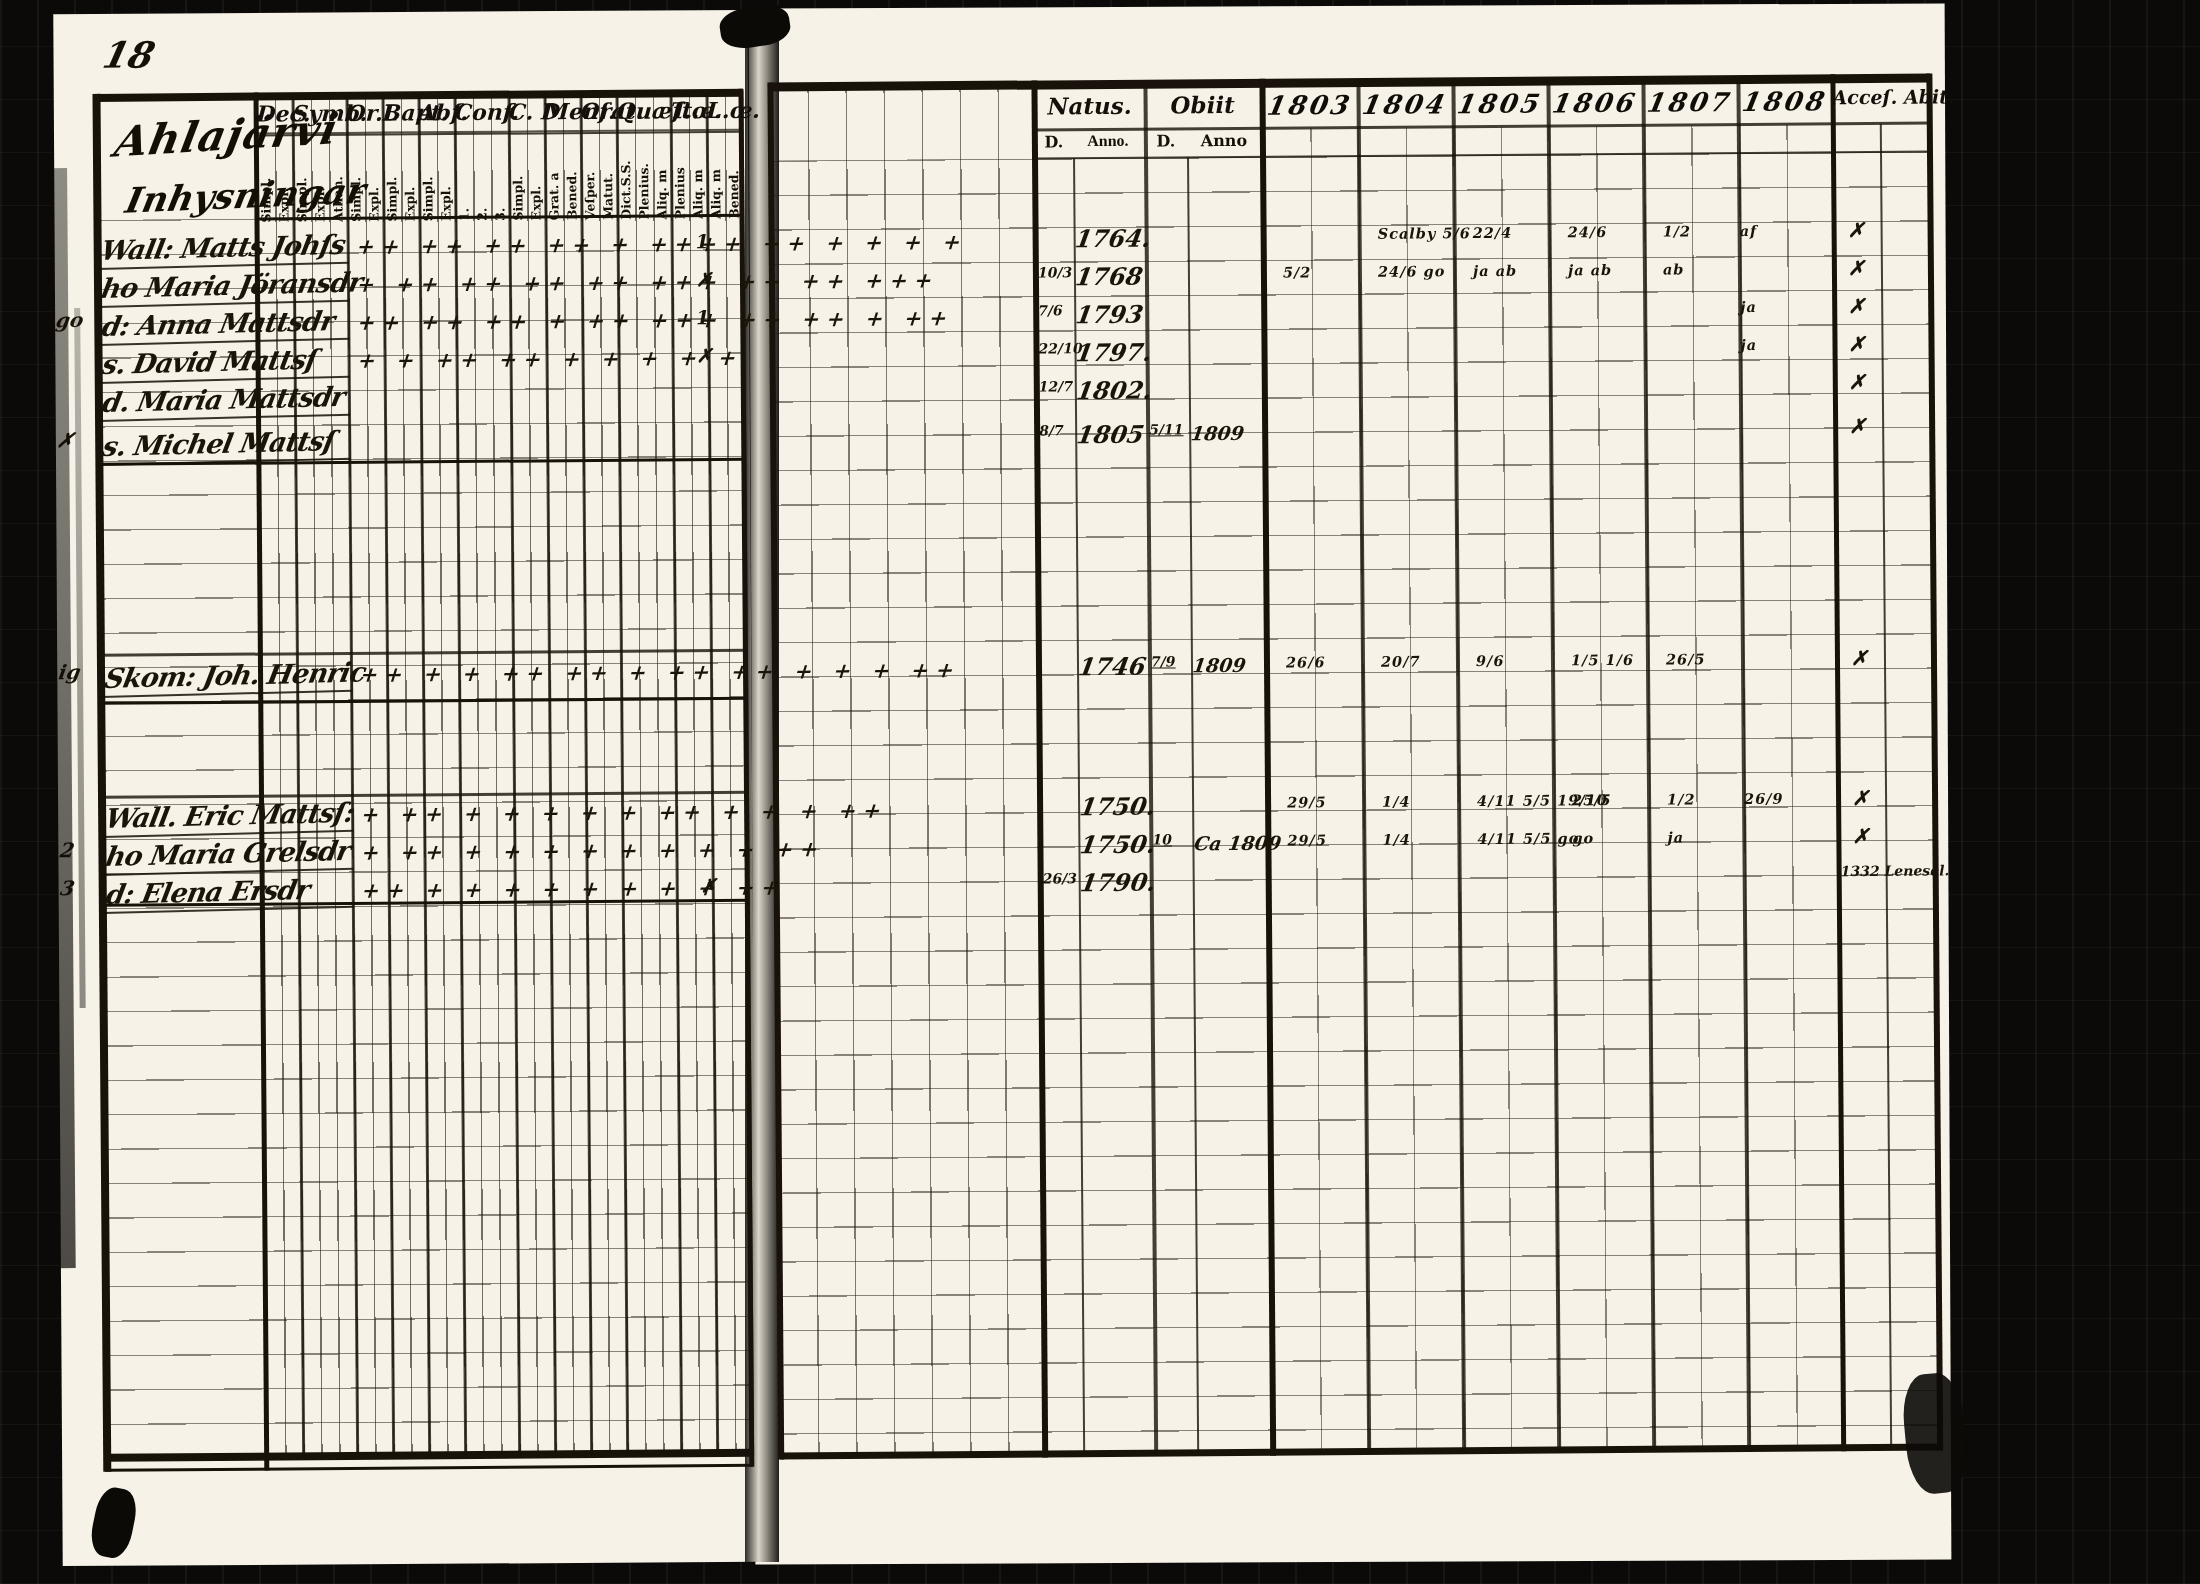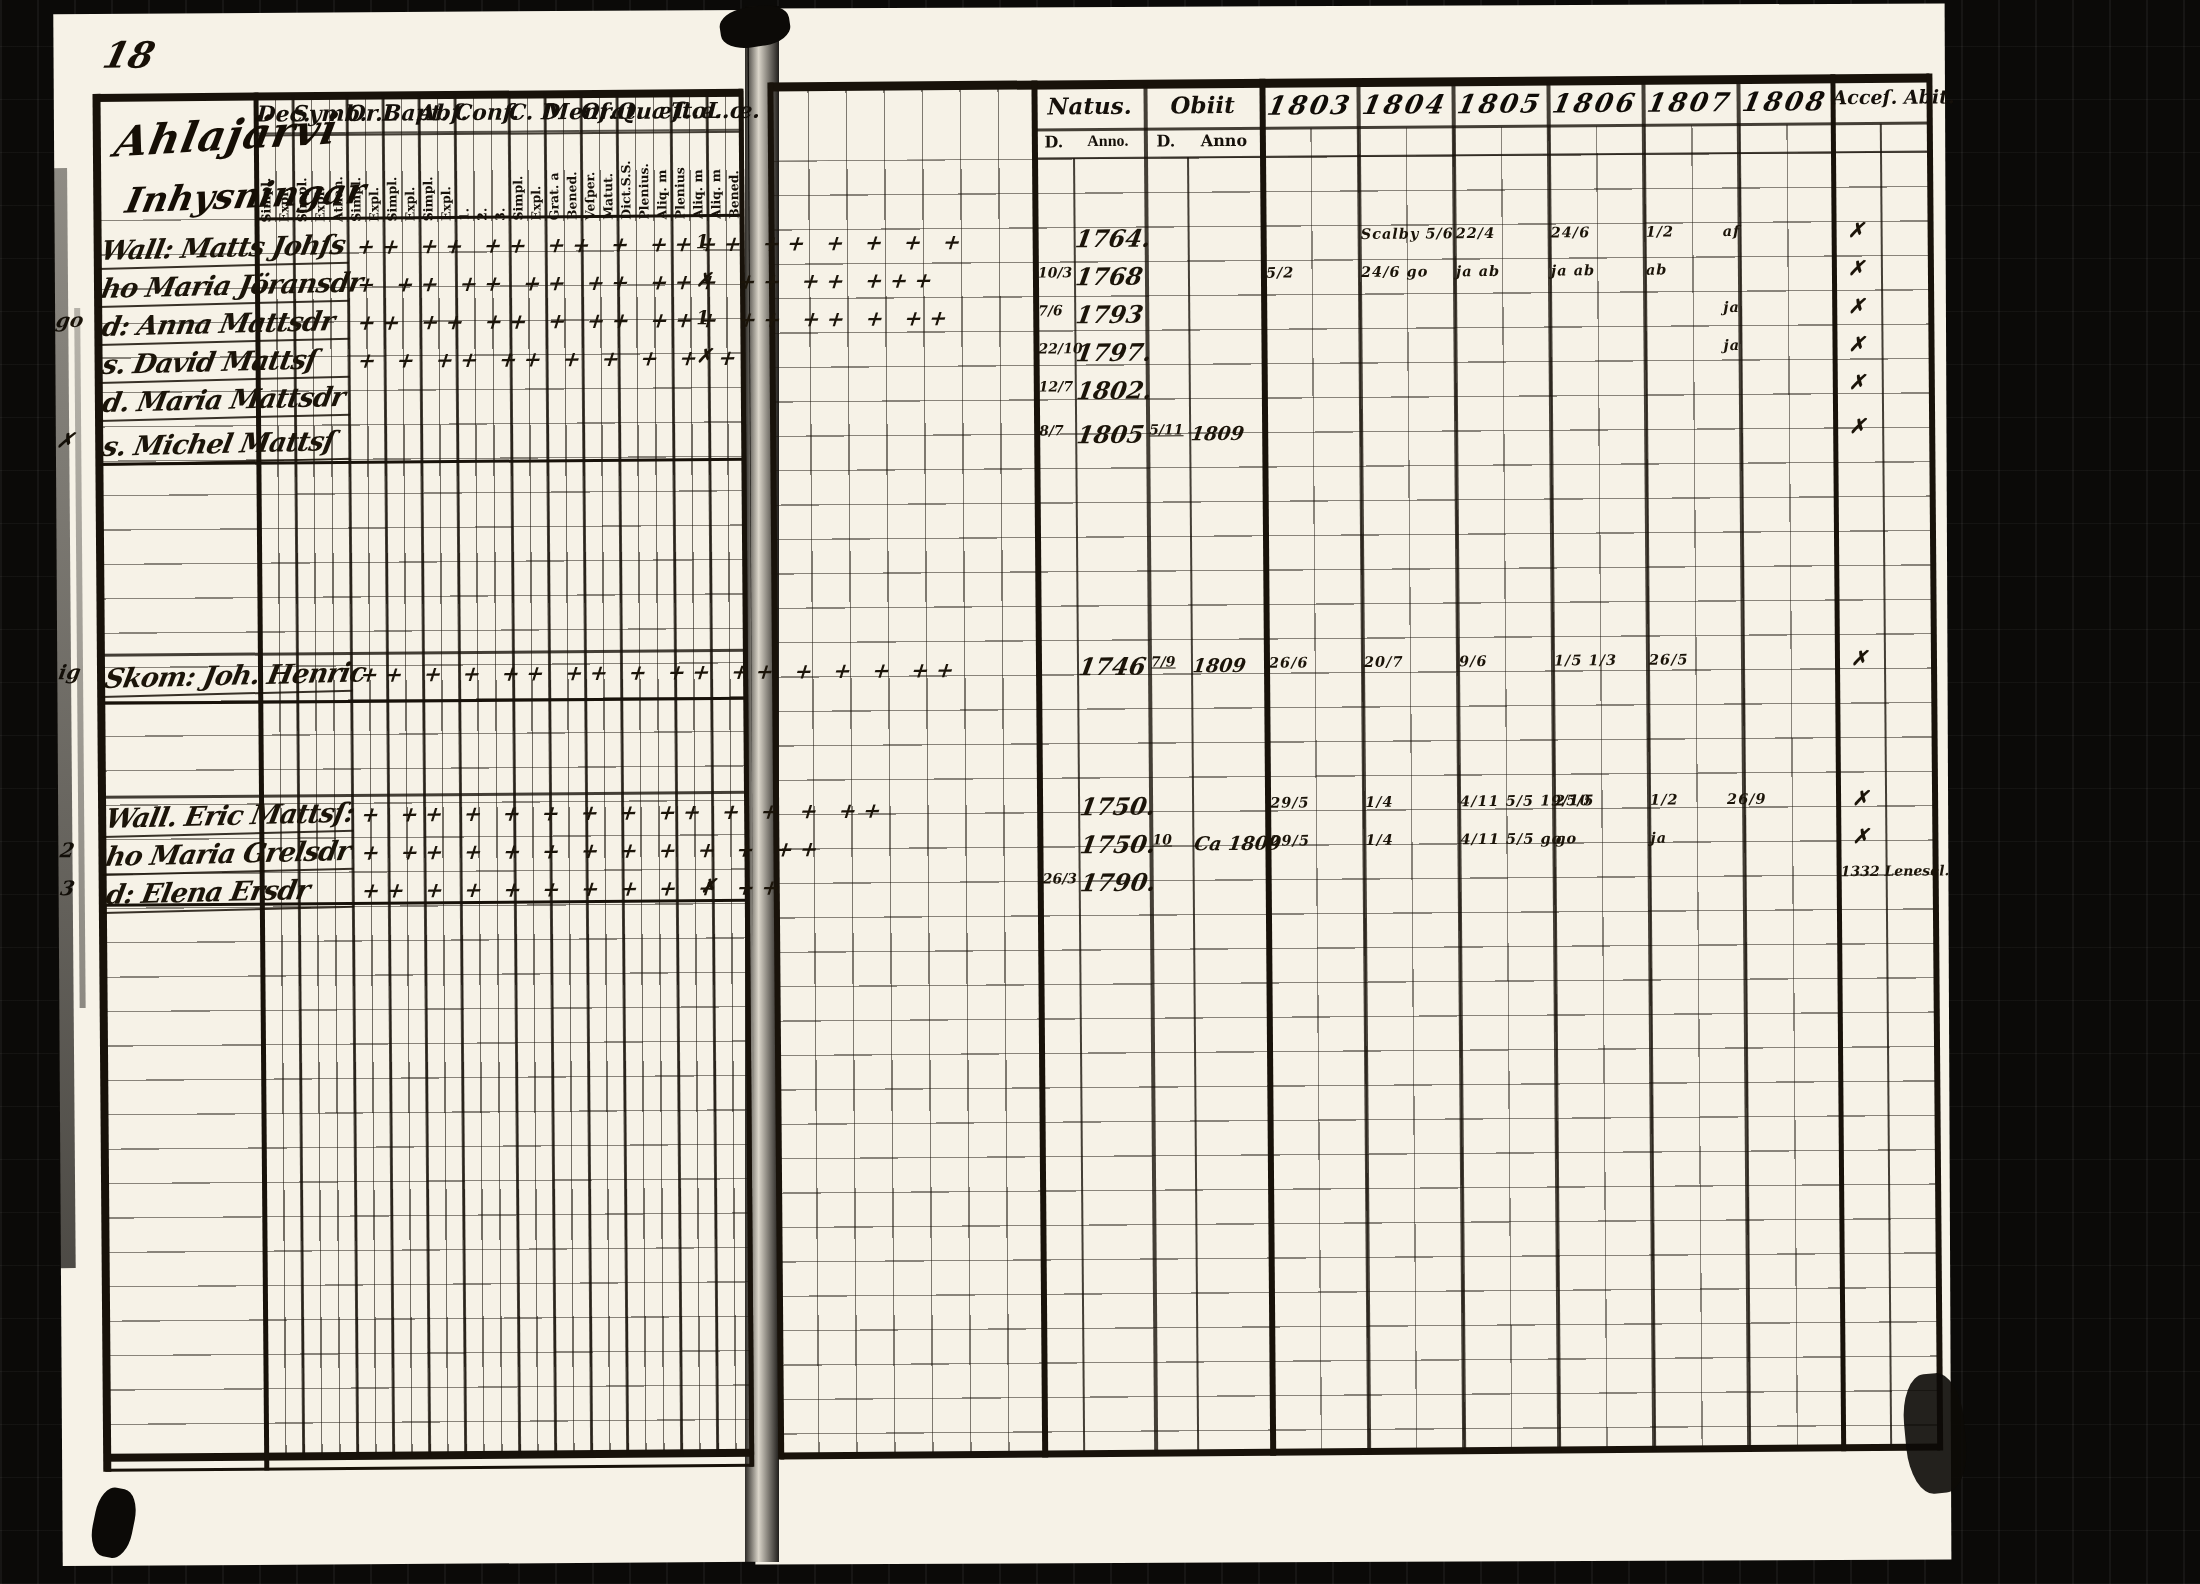--- a/index.html
+++ b/index.html
@@ -65,21 +65,21 @@
   .nm {left:106px;width:250px;height:34px;line-height:34px;font-size:27px;font-weight:700;
        transform:skewX(-12deg) rotate(-1deg);border-bottom:2.5px solid rgba(22,15,6,.85);
        letter-spacing:-1px;overflow:visible;}
   .mk {left:362px;width:345px;font-size:21px;font-weight:700;letter-spacing:7px;
        transform:skewX(-18deg);white-space:pre;top:4px;}
   .lm {left:700px;width:42px;font-size:19px;font-weight:700;top:3px;}
   .nd {left:1042px;width:36px;font-size:14px;font-weight:700;top:2px;}
   .na {left:1080px;width:70px;font-size:24px;font-weight:700;transform:skewX(-10deg);}
   .od {left:1152px;width:40px;font-size:14px;font-weight:700;top:2px;text-decoration:underline;}
   .oa {left:1194px;width:74px;font-size:19px;font-weight:700;transform:skewX(-8deg);top:3px;}
-  .y  {width:94px;font-size:14.5px;font-weight:700;top:3px;letter-spacing:1px;}
+  .y  {width:94px;font-size:14.5px;font-weight:700;top:3px;letter-spacing:1px;margin-left:17px;}
   .y1803{left:1270px;} .y1804{left:1365px;} .y1805{left:1460px;}
   .y1806{left:1555px;} .y1807{left:1650px;} .y1808{left:1727px;}
   .ab {left:1852px;width:44px;font-size:20px;font-weight:700;}
   .nt {left:1840px;width:100px;font-size:14px;font-weight:700;white-space:normal;line-height:15px;top:2px;}
   .r0{top:224px;} .r1{top:262px;} .r2{top:300px;} .r3{top:338px;} .r4{top:376px;}
   .r5{top:420px;} .r6{top:652px;} .r7{top:792px;} .r8{top:830px;} .r9{top:868px;}
 
   
   .blot{position:absolute;background:#0c0a07;border-radius:40%;}
   .gutter{position:absolute;left:745px;top:6px;width:34px;height:1556px;
@@ -342,21 +342,21 @@
       <div class="nm hw">Skom: Joh. Henric</div>
       <div class="mk hw">++ + + ++ ++  + ++ ++ + + + ++</div>
       <div class="lm hw"></div>
       <div class="nd hw"></div>
       <div class="na hw">1746</div>
       <div class="od hw">7/9</div>
       <div class="oa hw">1809</div>
       <div class="y y1803 hw">26/6</div>
       <div class="y y1804 hw">20/7</div>
       <div class="y y1805 hw">9/6</div>
-      <div class="y y1806 hw">1/5 1/3</div>
+      <div class="y y1806 hw">1/5 1/6</div>
       <div class="y y1807 hw">26/5</div>
       <div class="y y1808 hw"></div>
       <div class="ab hw">✗</div>
       <div class="nt hw"></div>
     </div>
     <div class="row r7">
       <div class="m hw"></div>
       <div class="nm hw">Wall. Eric Mattsſ:</div>
       <div class="mk hw">+ ++ + + + +  + ++ + + + ++</div>
       <div class="lm hw"></div>

